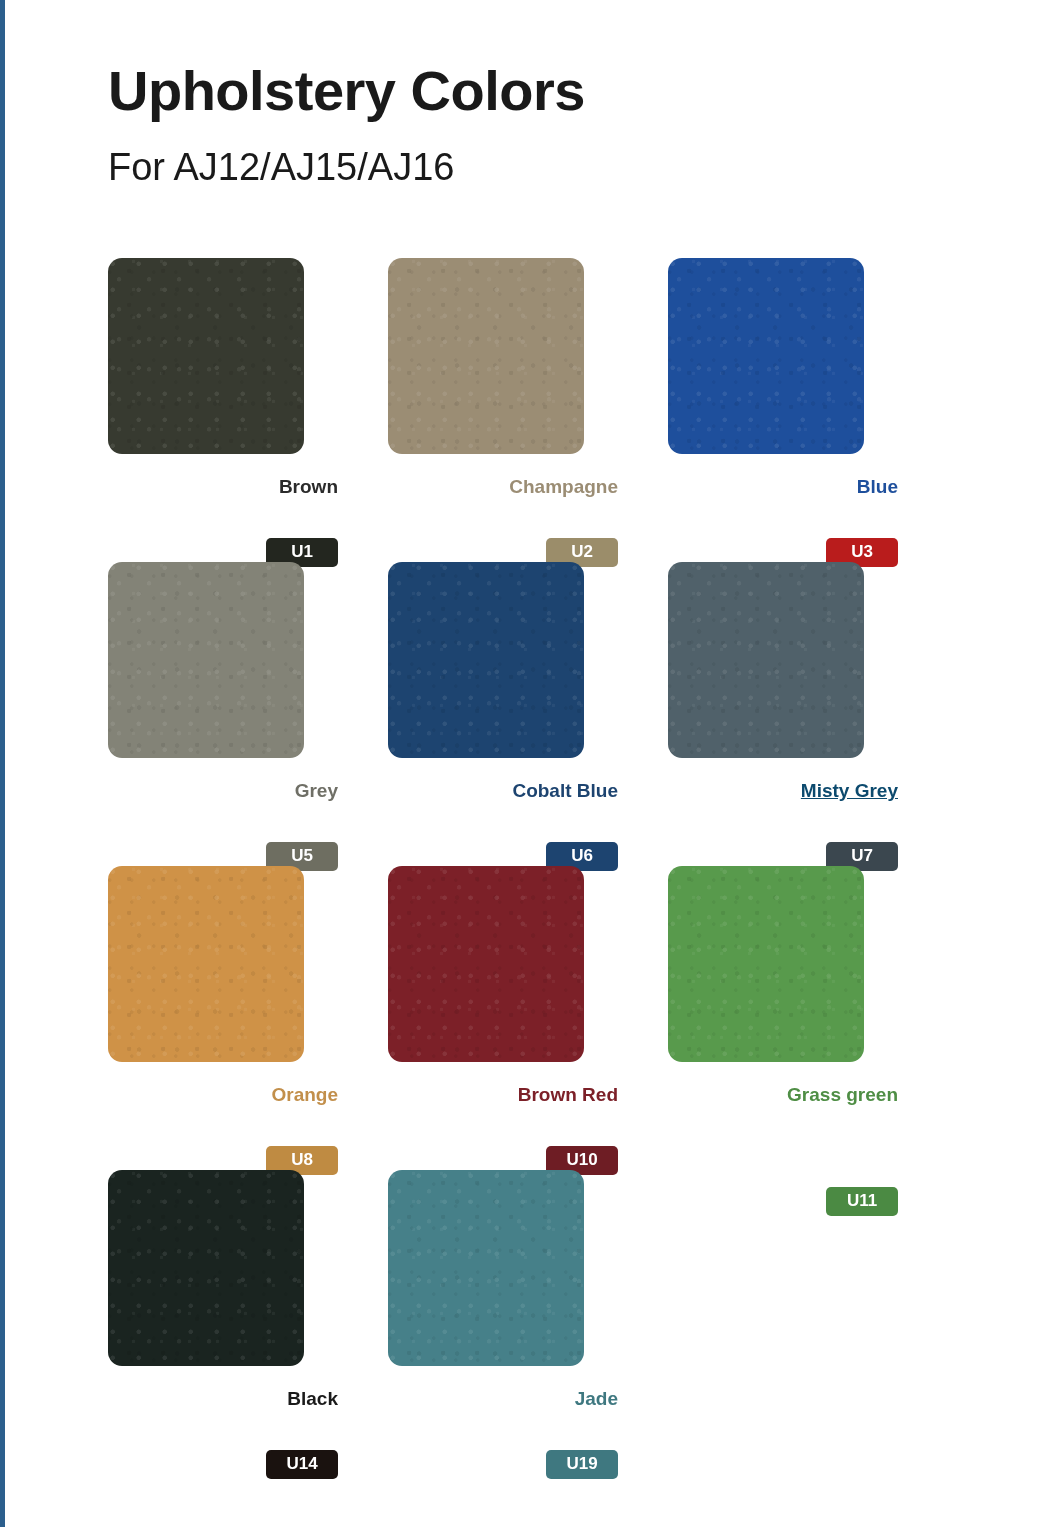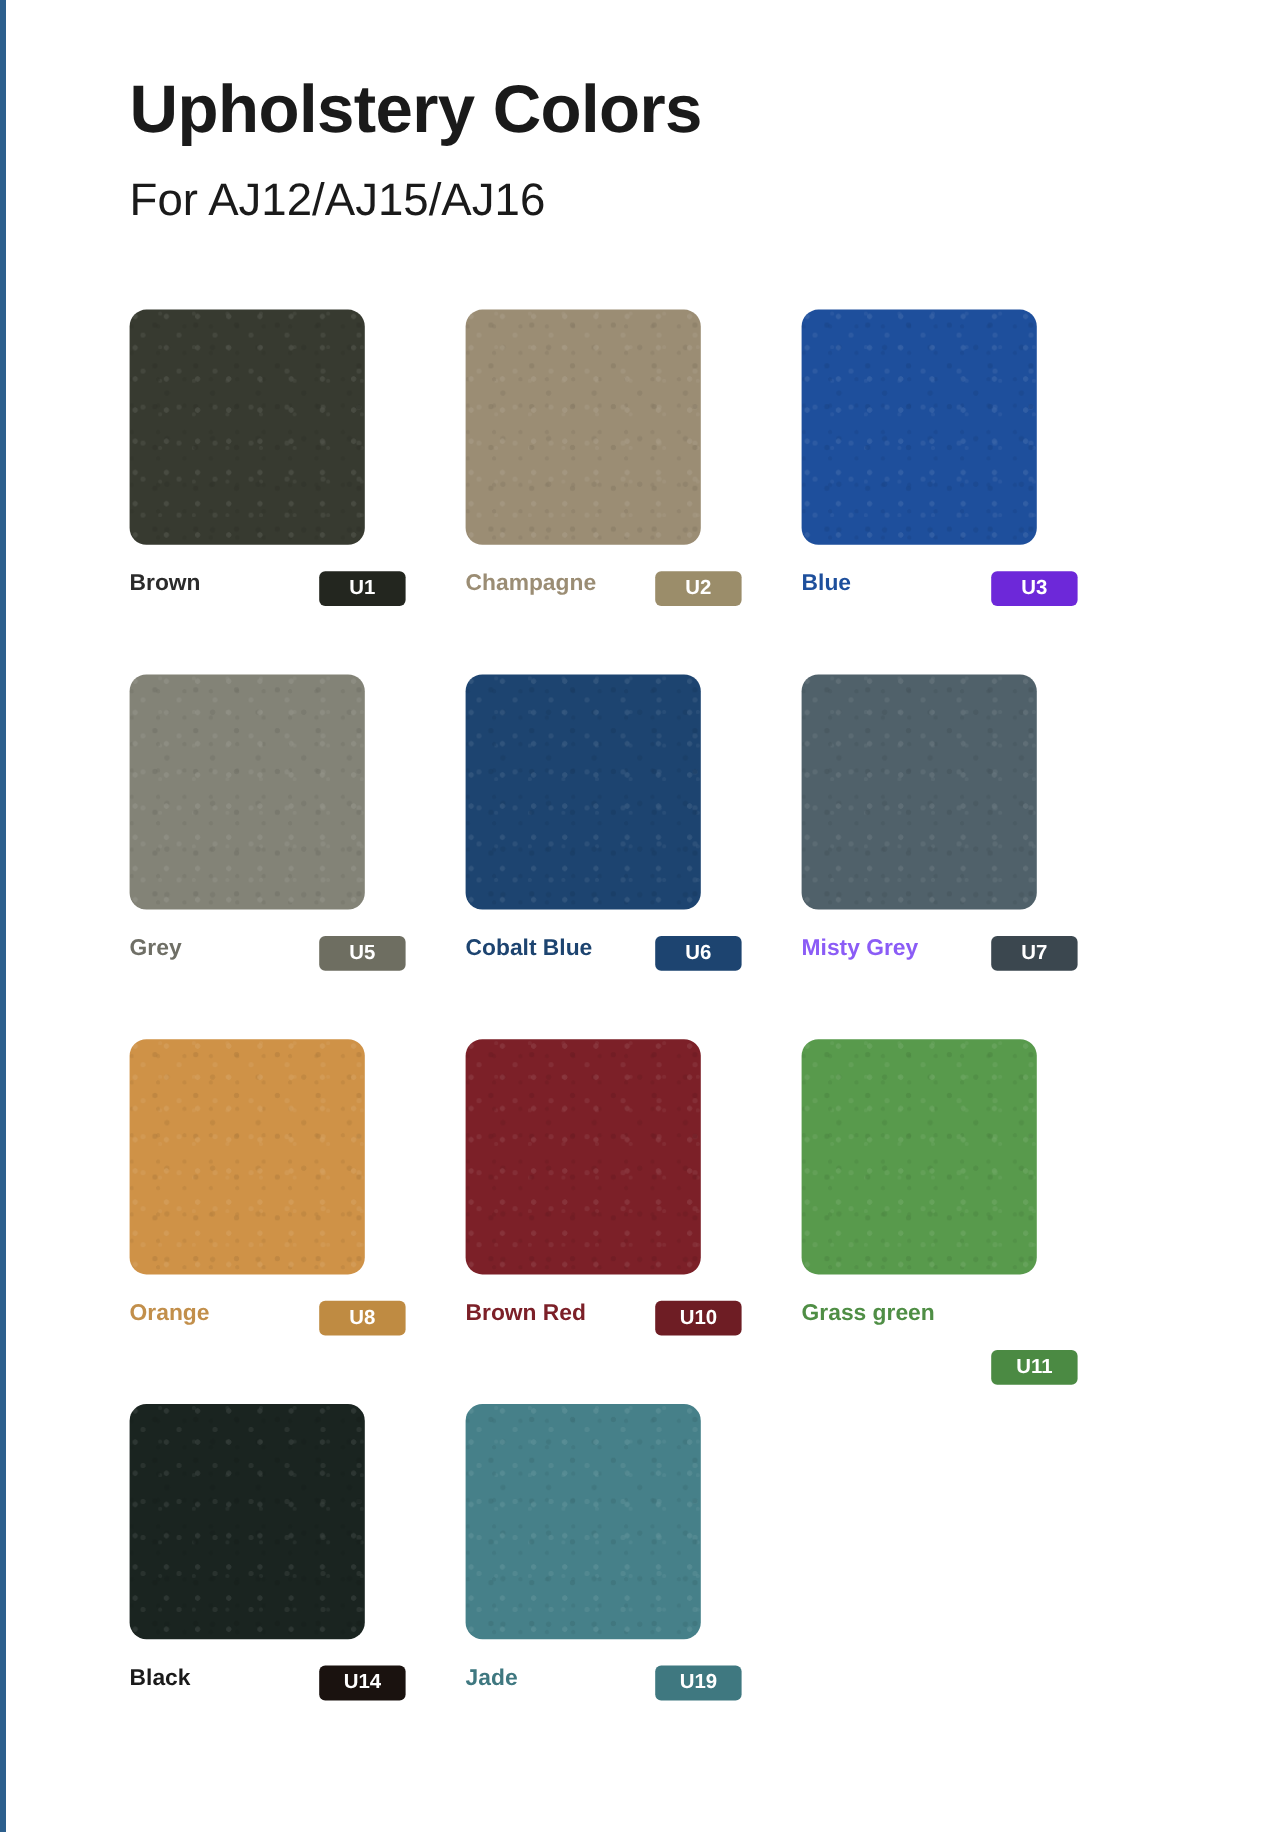--- a/index.html
+++ b/index.html
@@ -81,24 +81,25 @@
       radial-gradient(circle at 62% 38%, rgba(0,0,0,0.55) 0 2px, transparent 2.5px),
       radial-gradient(circle at 37% 71%, rgba(255,255,255,0.5) 0 2px, transparent 2.5px),
       radial-gradient(circle at 82% 83%, rgba(0,0,0,0.45) 0 2px, transparent 2.5px),
       radial-gradient(circle at 8% 64%, rgba(0,0,0,0.4) 0 1.5px, transparent 2px),
       radial-gradient(circle at 91% 12%, rgba(255,255,255,0.4) 0 1.5px, transparent 2px);
     background-size: 26px 26px, 34px 34px, 30px 30px, 38px 38px, 22px 22px, 28px 28px;
   }
   .sw-meta {
     margin-top: 22px;
     display: flex;
-    flex-direction: row;
-    align-items: flex-start;
+    flex-direction: column;
+    align-items: flex-end;
     width: 230px;
     height: 26px;
+    gap: 40px;
   }
   .sw-label {
     font-size: 19px;
     font-weight: bold;
     white-space: nowrap;
   }
   .sw-code {
     margin-left: auto;
     color: #ffffff;
     font-size: 17px;
@@ -138,21 +139,21 @@
           <span class="sw-label" style="color: rgb(155, 141, 116);">Champagne</span>
           <span class="sw-code" style="background-color: rgb(155, 141, 106);">U2</span>
         </div>
       </div>
       <div class="sw-cell">
         <div class="sw-chip" style="background-color: rgb(30, 79, 156);">
             <div class="grain"></div>
           </div>
         <div class="sw-meta">
           <span class="sw-label" style="color: rgb(30, 79, 156);">Blue</span>
-          <span class="sw-code" style="background-color: #6d28d9;">U3</span>
+          <span class="sw-code" style="background-color: #b91c1c;">U3</span>
         </div>
       </div>
     </div>
 
     <div class="sw-row">
       <div class="sw-cell">
         <div class="sw-chip" style="background-color: rgb(131, 131, 119);">
             <div class="grain"></div>
           </div>
         <div class="sw-meta">
@@ -167,21 +168,21 @@
         <div class="sw-meta">
           <span class="sw-label" style="color: rgb(29, 68, 112);">Cobalt Blue</span>
           <span class="sw-code" style="background-color: rgb(29, 68, 112);">U6</span>
         </div>
       </div>
       <div class="sw-cell">
         <div class="sw-chip" style="background-color: rgb(80, 97, 106);">
             <div class="grain"></div>
           </div>
         <div class="sw-meta">
-          <span class="sw-label" style="color: #8b5cf6;">Misty Grey</span>
+          <span class="sw-label" style="color: #0c4a6e; text-decoration: underline;">Misty Grey</span>
           <span class="sw-code" style="background-color: rgb(59, 71, 79);">U7</span>
         </div>
       </div>
     </div>
 
     <div class="sw-row">
       <div class="sw-cell">
         <div class="sw-chip" style="background-color: rgb(207, 146, 71);">
             <div class="grain"></div>
           </div>

